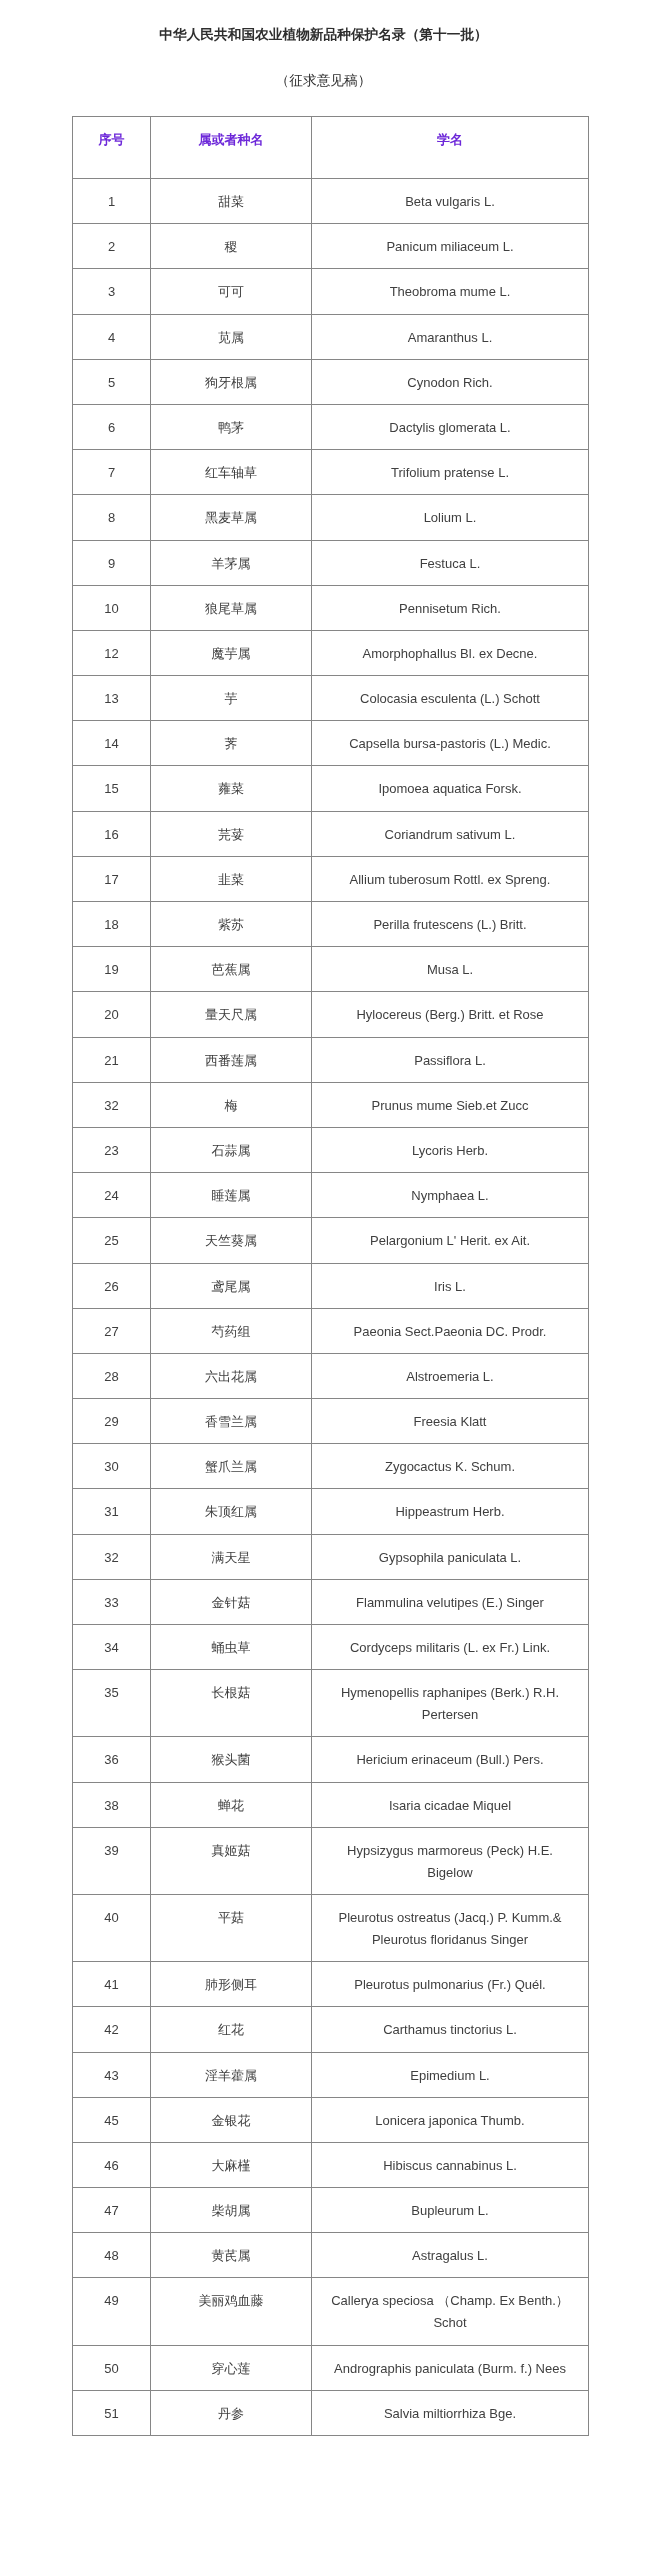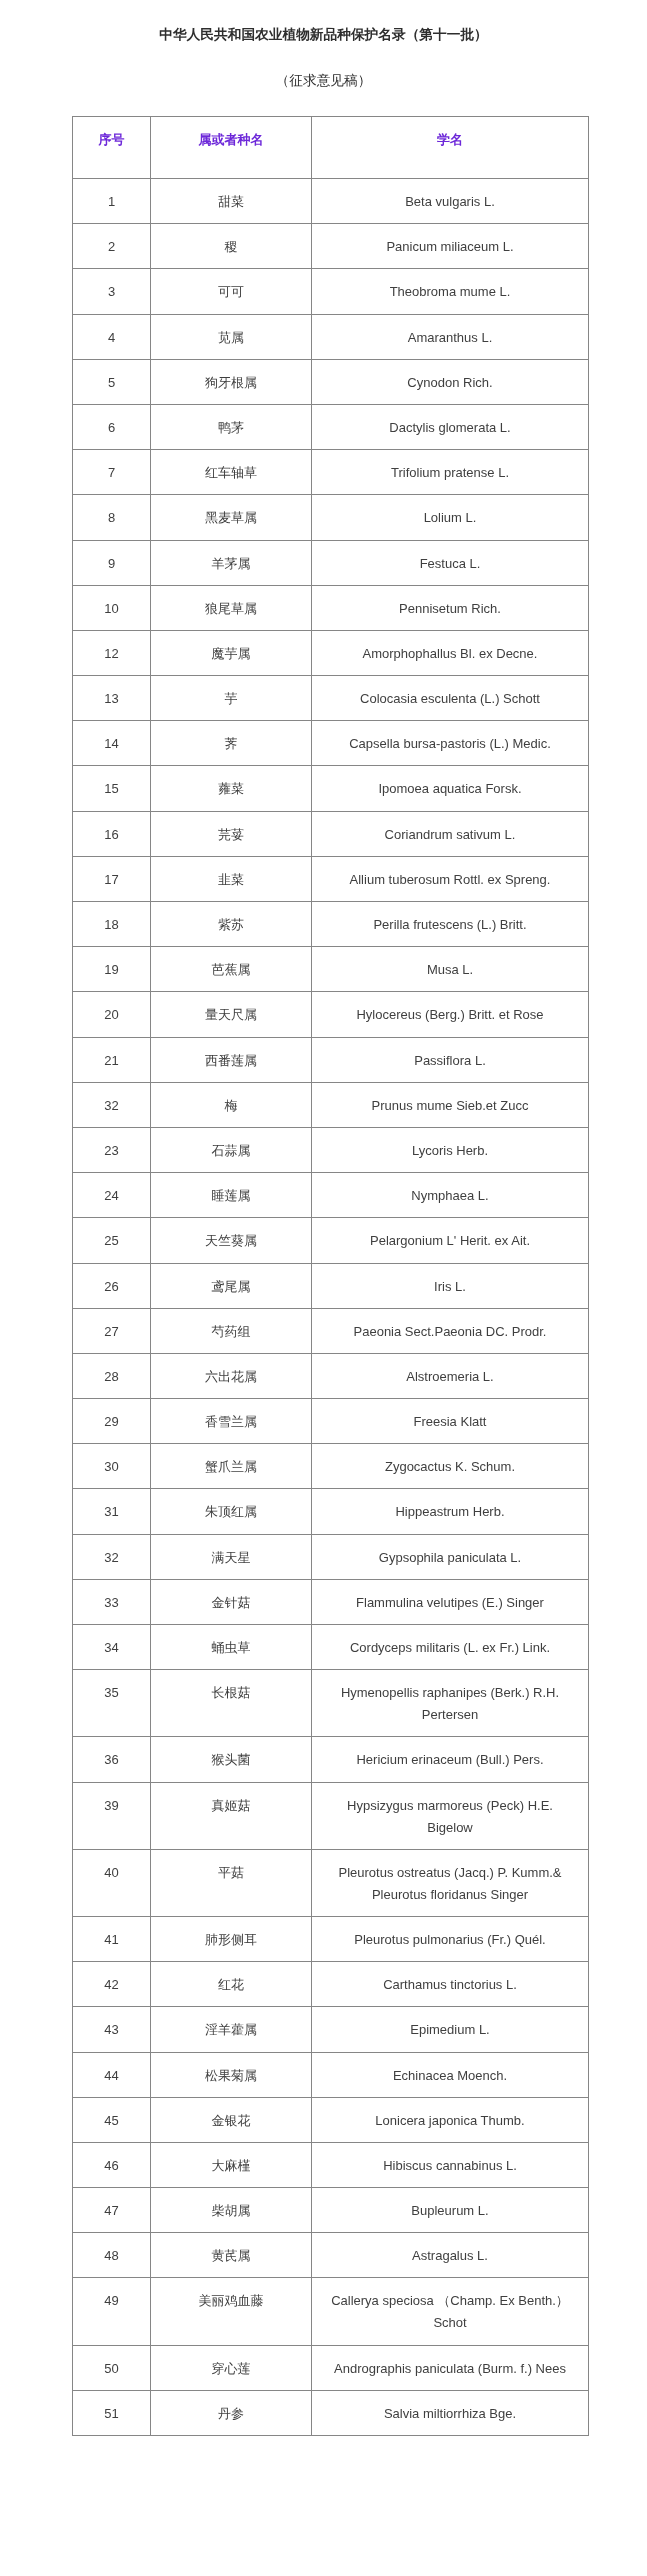--- a/index.html
+++ b/index.html
@@ -254,20 +254,25 @@
           <td>35</td>
           <td>长根菇</td>
           <td>Hymenopellis raphanipes (Berk.) R.H. Pertersen</td>
         </tr>
         <tr>
           <td>36</td>
           <td>猴头菌</td>
           <td>Hericium erinaceum (Bull.) Pers.</td>
         </tr>
         <tr>
+          <td>38</td>
+          <td>蝉花</td>
+          <td>Isaria cicadae Miquel</td>
+        </tr>
+        <tr>
           <td>39</td>
           <td>真姬菇</td>
           <td>Hypsizygus marmoreus (Peck) H.E. Bigelow</td>
         </tr>
         <tr>
           <td>40</td>
           <td>平菇</td>
           <td>Pleurotus ostreatus (Jacq.) P. Kumm.&amp; Pleurotus floridanus Singer</td>
         </tr>
         <tr>
@@ -277,25 +282,20 @@
         </tr>
         <tr>
           <td>42</td>
           <td>红花</td>
           <td>Carthamus tinctorius L.</td>
         </tr>
         <tr>
           <td>43</td>
           <td>淫羊藿属</td>
           <td>Epimedium L.</td>
-        </tr>
-        <tr>
-          <td>44</td>
-          <td>松果菊属</td>
-          <td>Echinacea Moench.</td>
         </tr>
         <tr>
           <td>45</td>
           <td>金银花</td>
           <td>Lonicera japonica Thumb.</td>
         </tr>
         <tr>
           <td>46</td>
           <td>大麻槿</td>
           <td>Hibiscus cannabinus L.</td>

